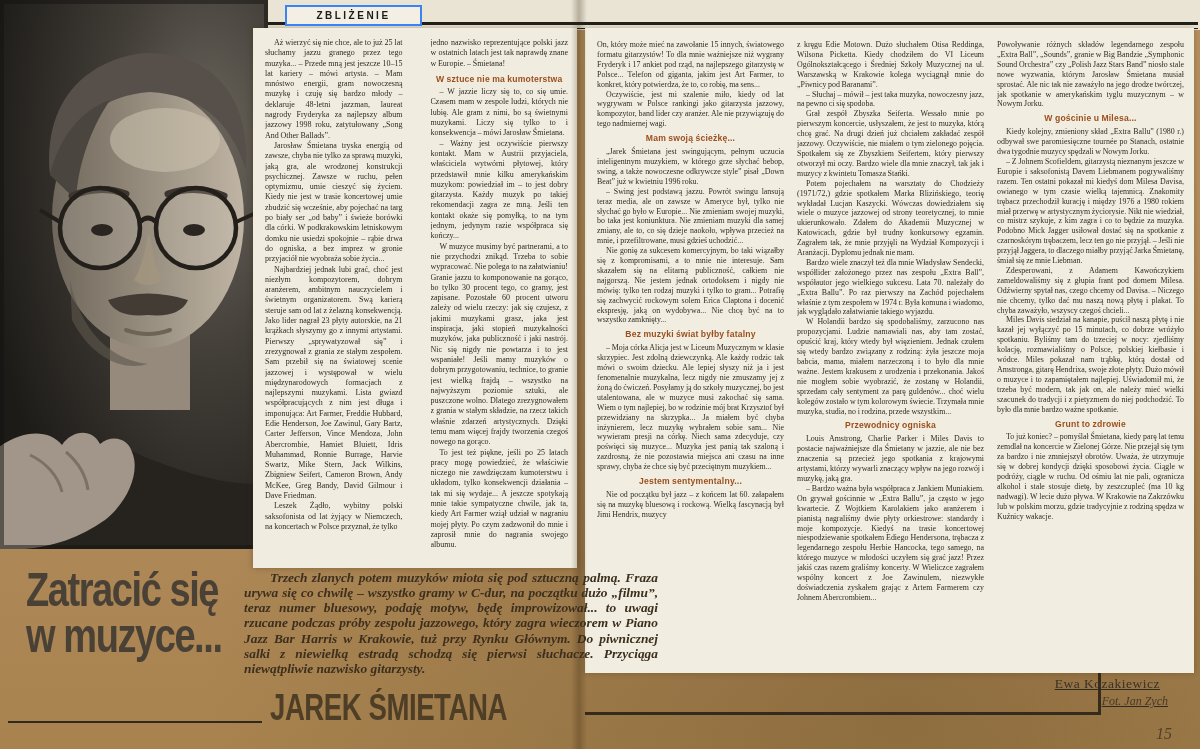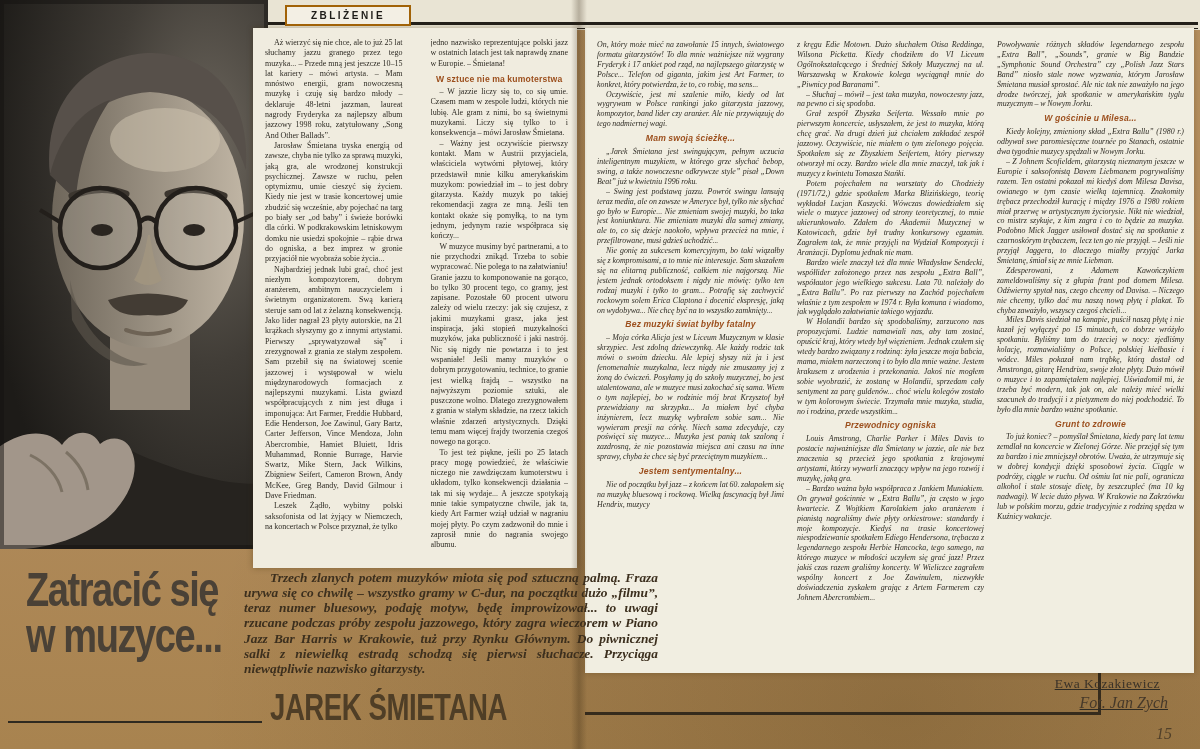--- a/index.html
+++ b/index.html
@@ -20,22 +20,22 @@
     background:
       radial-gradient(ellipse at 75% 95%, rgba(60,40,10,0.25), rgba(0,0,0,0) 55%),
       linear-gradient(180deg,#b6905f 0%, var(--paper-tan) 55%, #a8834f 100%);
     color:var(--ink);
   }
   
   .top-strip{position:absolute;left:250px;top:0;width:950px;height:30px;background:#e9e4d4;}
   .rule-thick{position:absolute;left:262px;top:22px;width:936px;height:3px;background:var(--rule-dark);}
   .rule-thin{position:absolute;left:262px;top:28px;width:936px;height:1px;background:var(--rule-dark);}
   .kicker{
-    position:absolute;left:285px;top:5px;width:126px;height:21px;
-    background:#f3efe4;border:2px solid #a16207;z-index:4;
+    position:absolute;left:285px;top:5px;width:137px;height:21px;
+    background:#f3efe4;border:2px solid #3b82f6;z-index:4;
     display:flex;align-items:center;justify-content:center;
     font-family:"Liberation Sans",sans-serif;font-weight:bold;font-size:10px;
     letter-spacing:2.5px;color:#1e1c18;
   }
   
   .photo{position:absolute;left:0;top:0;width:268px;height:549px;overflow:hidden;background:#2a2723;}
   .photo svg{display:block;width:100%;height:100%;}
   
   .title-block{position:absolute;left:0;top:549px;width:268px;height:152px;}
   .title{
@@ -50,21 +50,21 @@
     position:absolute;left:253px;top:28px;width:324px;height:540px;
     background:var(--paper-cream);z-index:2;
     box-shadow:0 0 6px rgba(60,40,10,0.35);
     display:flex;gap:28px;padding:10px 9px 8px 12px;
   }
   .colL{width:148px;height:522px;overflow:hidden;text-align:justify;
     font-size:8px;line-height:10.3px;word-spacing:-0.3px;}
   
   .panel-right{
     position:absolute;left:585px;top:28px;width:516px;height:687px;z-index:2;
-    border-right:3px solid var(--frame-dark);border-bottom:3px solid var(--frame-dark);font-style:italic;
+    border-right:3px solid var(--frame-dark);border-bottom:3px solid var(--frame-dark);
   }
   .panel-right .paper{position:absolute;left:0;top:0;width:609px;height:645px;
     background:#f1eee1;box-shadow:0 0 6px rgba(60,40,10,0.3);
     display:flex;gap:13px;padding:12px 10px 8px 12px;}
   .colR{width:188px;height:625px;overflow:hidden;text-align:justify;
     font-size:7.9px;line-height:9.9px;word-spacing:-0.3px;}
   .colL p,.colR p{text-indent:9px;}
   .colL p.noindent,.colR p.noindent{text-indent:0;}
   .subhead{
     font-family:"Liberation Sans",sans-serif;font-weight:bold;
@@ -82,21 +82,21 @@
     font-family:"Liberation Sans",sans-serif;font-weight:bold;
     font-size:30px;letter-spacing:-0.5px;color:#4f3e26;
     transform:scale(0.92,1.2);transform-origin:left top;
   }
   
   .gutter{position:absolute;left:571px;top:0;width:16px;height:749px;z-index:3;
     background:linear-gradient(90deg,rgba(0,0,0,0) 0%,rgba(50,35,15,0.28) 50%,rgba(0,0,0,0) 100%);}
   
   .byline-block{position:absolute;left:960px;top:676px;width:200px;z-index:4;text-align:right;text-decoration:underline;}
   .byline{font-size:13.5px;color:#3a3228;letter-spacing:0.5px;}
-  .photo-credit{font-size:16px;font-style:italic;color:#46392a;margin-top:2px;margin-right:-8px;}
+  .photo-credit{font-size:12px;font-style:italic;color:#46392a;margin-top:2px;margin-right:-8px;}
   .folio{position:absolute;right:28px;bottom:6px;z-index:4;
     font-style:italic;font-size:16px;color:#51402a;}
 </style>
 </head>
 <body>
 
 <div class="top-strip"></div>
 <div class="rule-thick"></div>
 <div class="rule-thin"></div>
 <div class="kicker">

